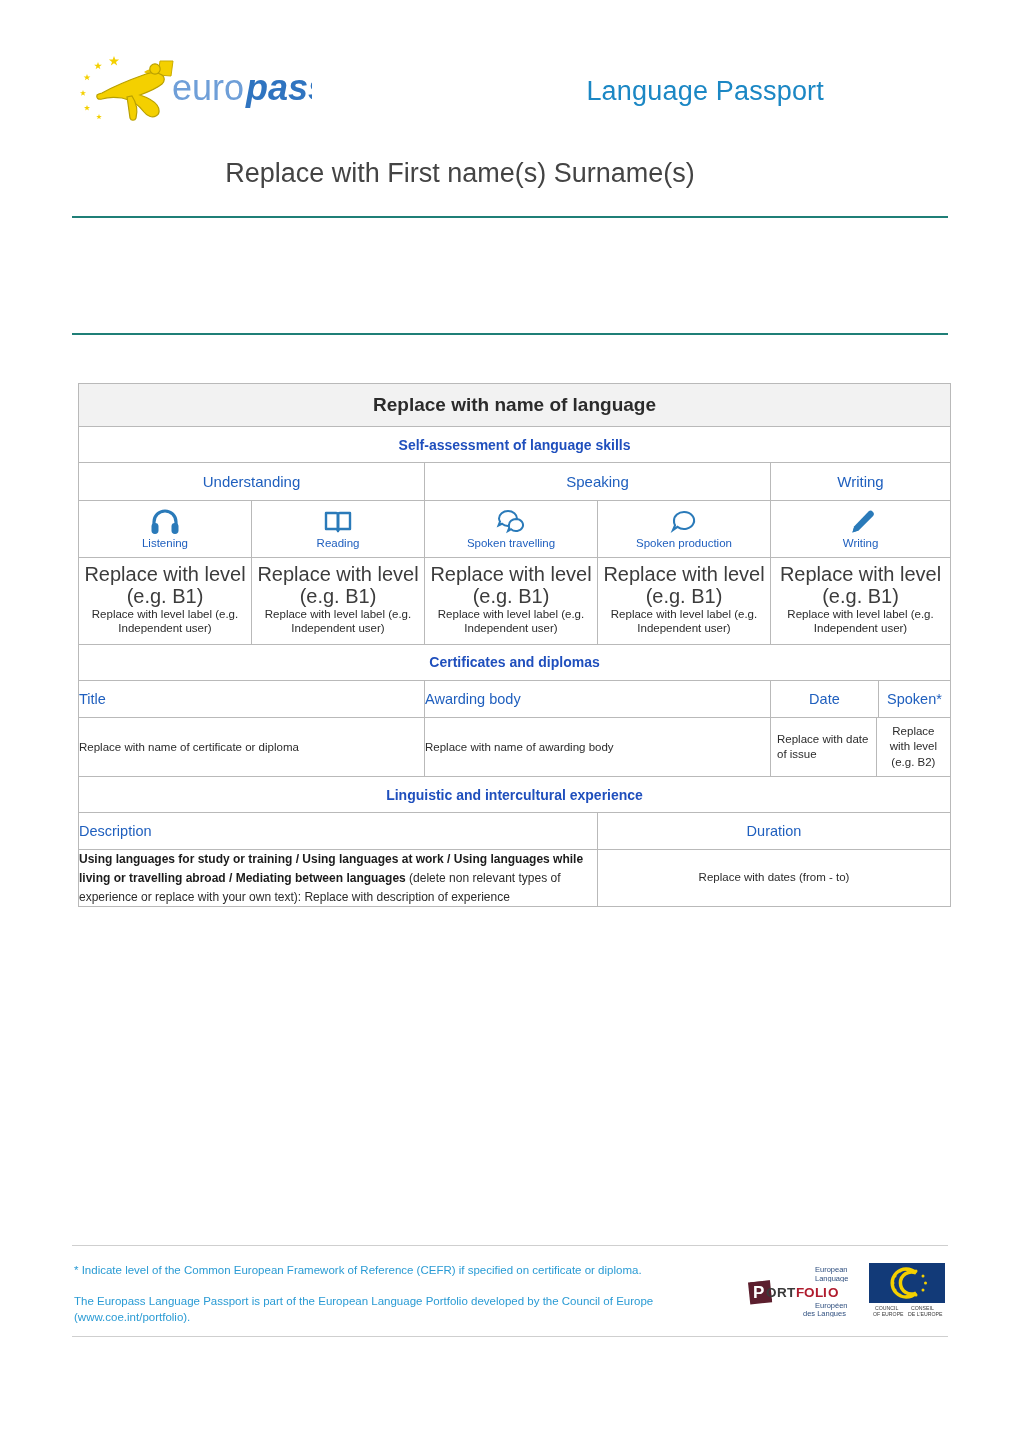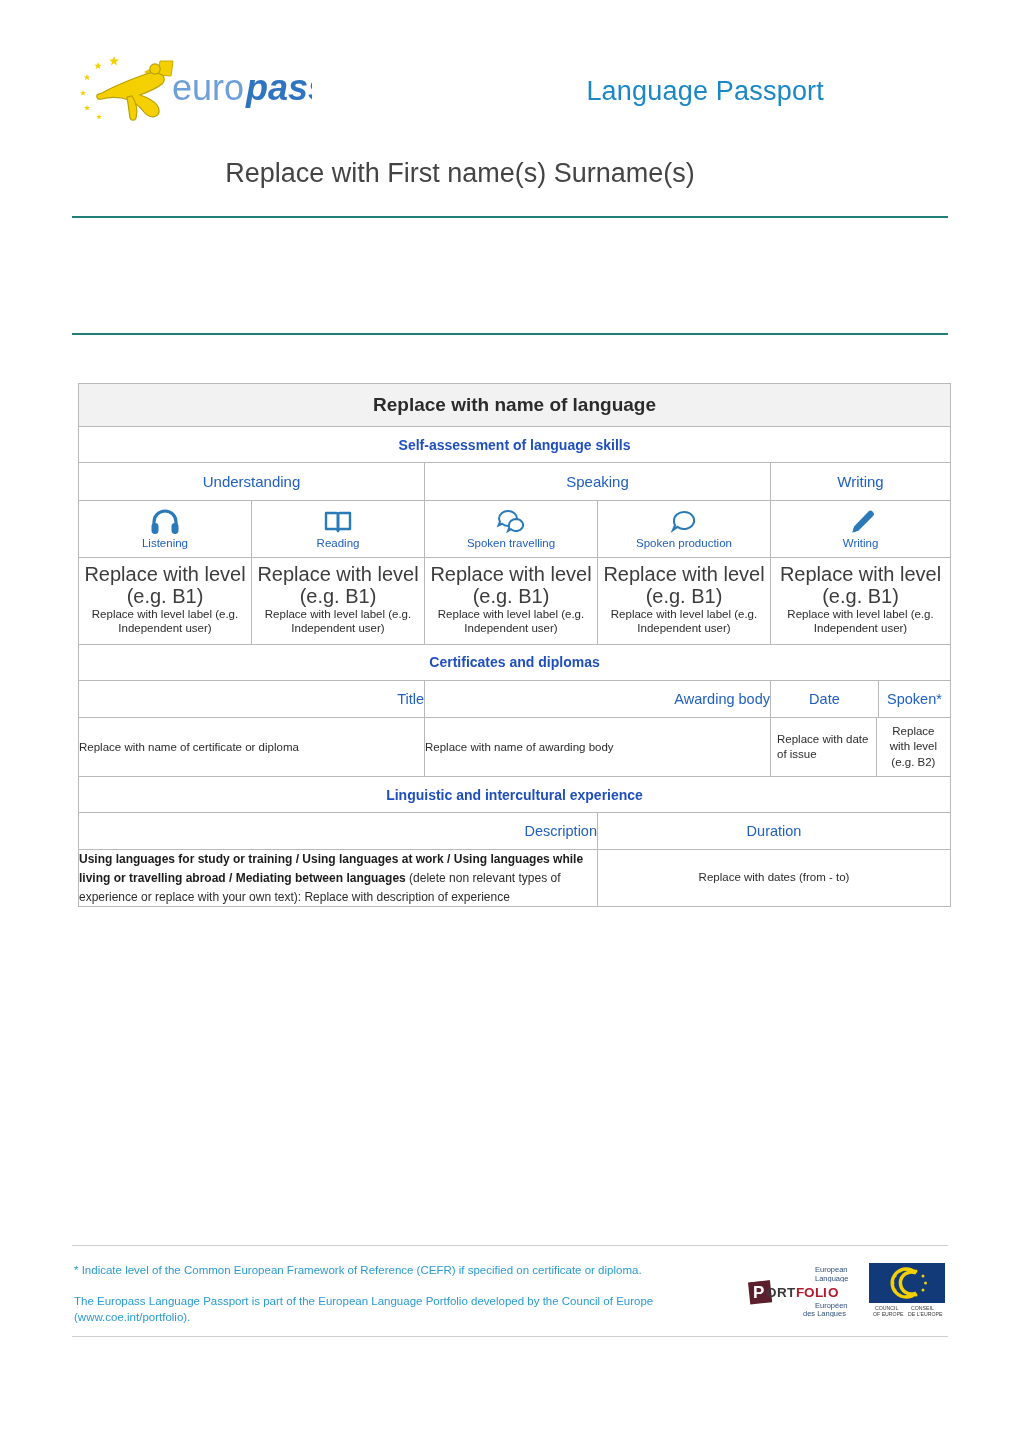--- a/index.html
+++ b/index.html
@@ -165,21 +165,21 @@
     line-height: 1.2;
     display: block;
     margin-top: 1px;
   }
 
   .row-colhead td {
     font-size: 14.5px;
     color: #1f5fbe;
     height: 36px;
   }
-  .th-left { text-align: right; padding-left: 12px; }
+  .th-left { text-align: left; padding-left: 12px; }
   .th-center { text-align: center; }
 
   .row-data td {
     font-size: 11.5px;
     color: #2b2b2b;
     height: 46px;
   }
   .td-left { text-align: left; padding: 6px 12px; }
   .td-center { text-align: center; padding: 6px 8px; line-height: 1.35; }
 

